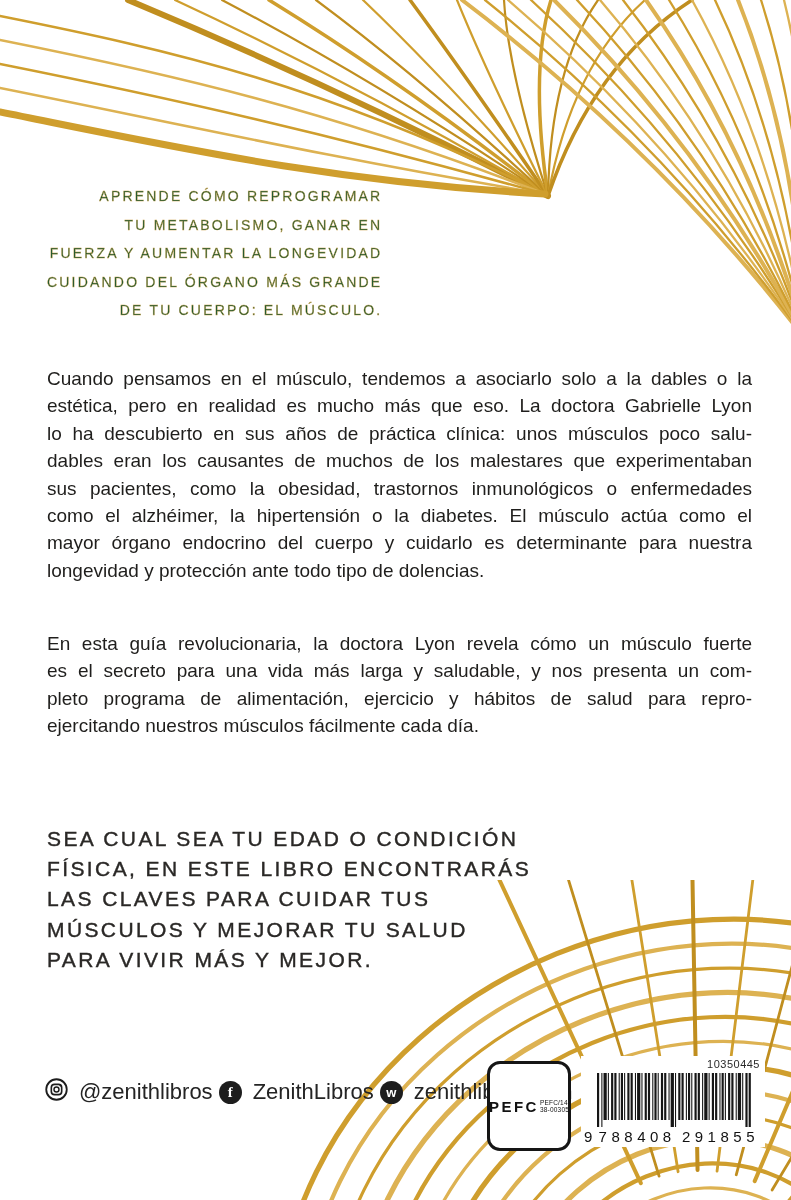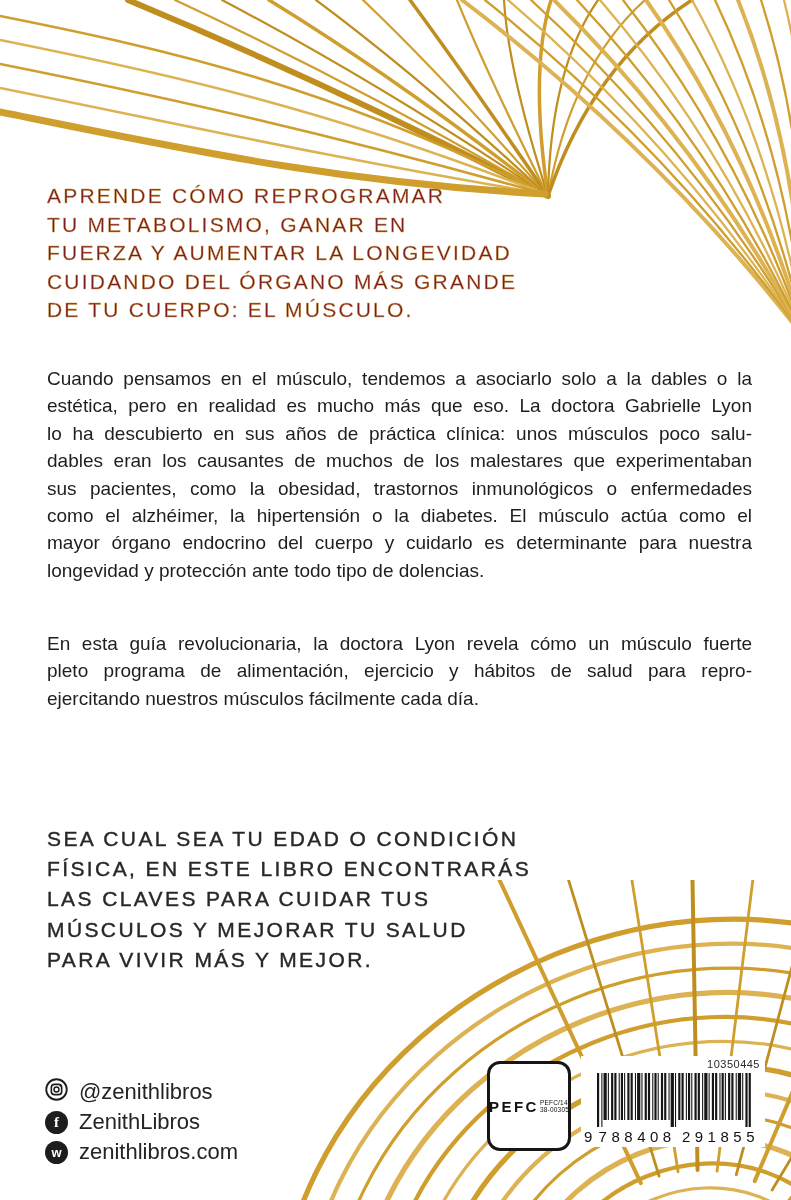--- a/index.html
+++ b/index.html
@@ -2,29 +2,29 @@
 <html><head>
 <meta charset="utf-8">
 <style>
   html,body{margin:0;padding:0;background:#ffffff;}
   body{width:791px;height:1200px;overflow:hidden;font-family:"Liberation Sans",sans-serif;}
   .page{position:relative;width:791px;height:1200px;background:#fff;}
   svg.deco{position:absolute;left:0;pointer-events:none;}
   #deco-top{top:0;}
   #deco-bottom{top:880px;}
 
-  .headline{position:absolute;left:47px;top:182px;color:#7f1d1d;font-size:21px;
-    line-height:28.6px;letter-spacing:2.2px;-webkit-text-stroke:.4px #cba14c;}
+  .headline{position:absolute;left:47px;top:182px;color:#14532d;font-size:14px;
+    line-height:28.6px;letter-spacing:2.2px;text-align:right;-webkit-text-stroke:.4px #cba14c;}
   .para{position:absolute;left:47px;width:705px;color:#1f1e1c;font-size:19px;line-height:27.4px;}
   .p1{top:365px;} .p2{top:630px;}
   .para .line.just{text-align:justify;text-align-last:justify;}
   .closing{position:absolute;left:47px;top:824px;color:#2a2826;font-size:21px;
     line-height:30.2px;letter-spacing:2.4px;-webkit-text-stroke:.4px #2a2826;}
 
-  .social{position:absolute;left:45px;top:1080px;display:flex;flex-direction:column;gap:6px;
+  .social{position:absolute;left:45px;top:1080px;display:flex;flex-direction:row;gap:6px;
     color:#242424;font-size:22px;}
   .srow{display:flex;align-items:center;gap:11px;height:24px;}
   .badge{width:23px;height:23px;border-radius:50%;background:#1d1d1d;color:#fff;
     display:flex;align-items:center;justify-content:center;font-weight:bold;flex:0 0 auto;}
   .badge.f{font-size:15px;font-family:"Liberation Serif",serif;}
   .badge.w{font-size:13px;}
 
   .pefc{position:absolute;left:487px;top:1061px;width:84px;height:90px;background:#fff;
     border:3px solid #151515;border-radius:13px;display:flex;
     align-items:center;justify-content:center;gap:1px;box-sizing:border-box;}
@@ -121,20 +121,21 @@
       <div class="line just">lo ha descubierto en sus años de práctica clínica: unos músculos poco salu-</div>
       <div class="line just">dables eran los causantes de muchos de los malestares que experimentaban</div>
       <div class="line just">sus pacientes, como la obesidad, trastornos inmunológicos o enfermedades</div>
       <div class="line just">como el alzhéimer, la hipertensión o la diabetes. El músculo actúa como el</div>
       <div class="line just">mayor órgano endocrino del cuerpo y cuidarlo es determinante para nuestra</div>
       <div class="line">longevidad y protección ante todo tipo de dolencias.</div>
     </div>
 
   <div class="para p2">
       <div class="line just">En esta guía revolucionaria, la doctora Lyon revela cómo un músculo fuerte</div>
+      <div class="line just">es el secreto para una vida más larga y saludable, y nos presenta un com-</div>
       <div class="line just">pleto programa de alimentación, ejercicio y hábitos de salud para repro-</div>
       <div class="line">ejercitando nuestros músculos fácilmente cada día.</div>
     </div>
 
   <div class="closing">
       <div class="line">SEA CUAL SEA TU EDAD O CONDICIÓN</div>
       <div class="line">FÍSICA, EN ESTE LIBRO ENCONTRARÁS</div>
       <div class="line">LAS CLAVES PARA CUIDAR TUS</div>
       <div class="line">MÚSCULOS Y MEJORAR TU SALUD</div>
       <div class="line">PARA VIVIR MÁS Y MEJOR.</div>

